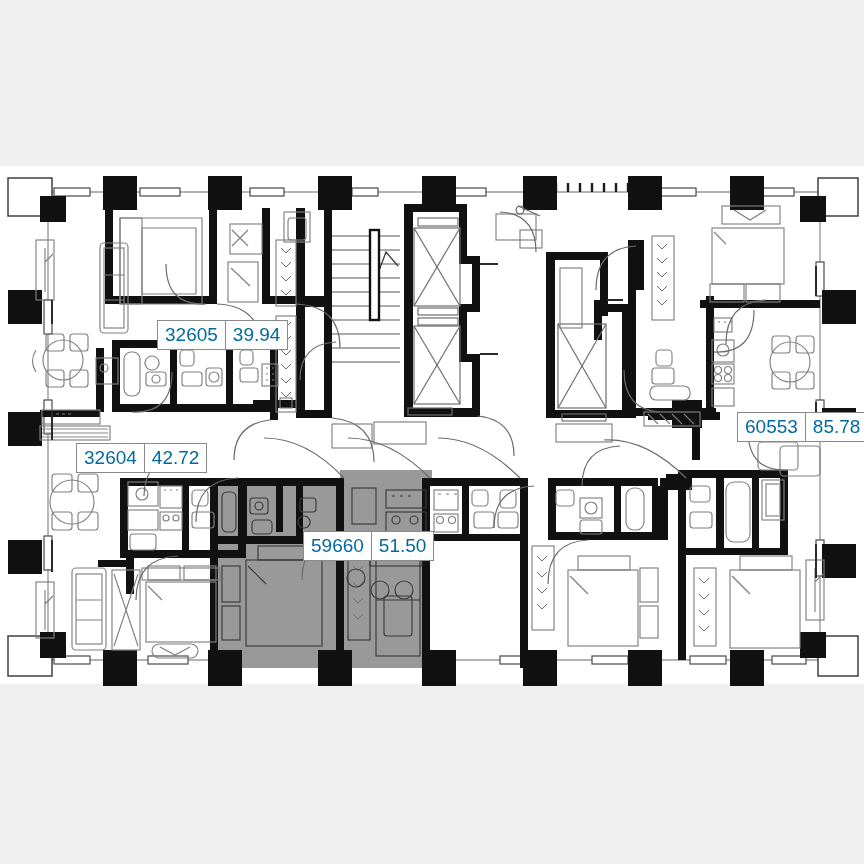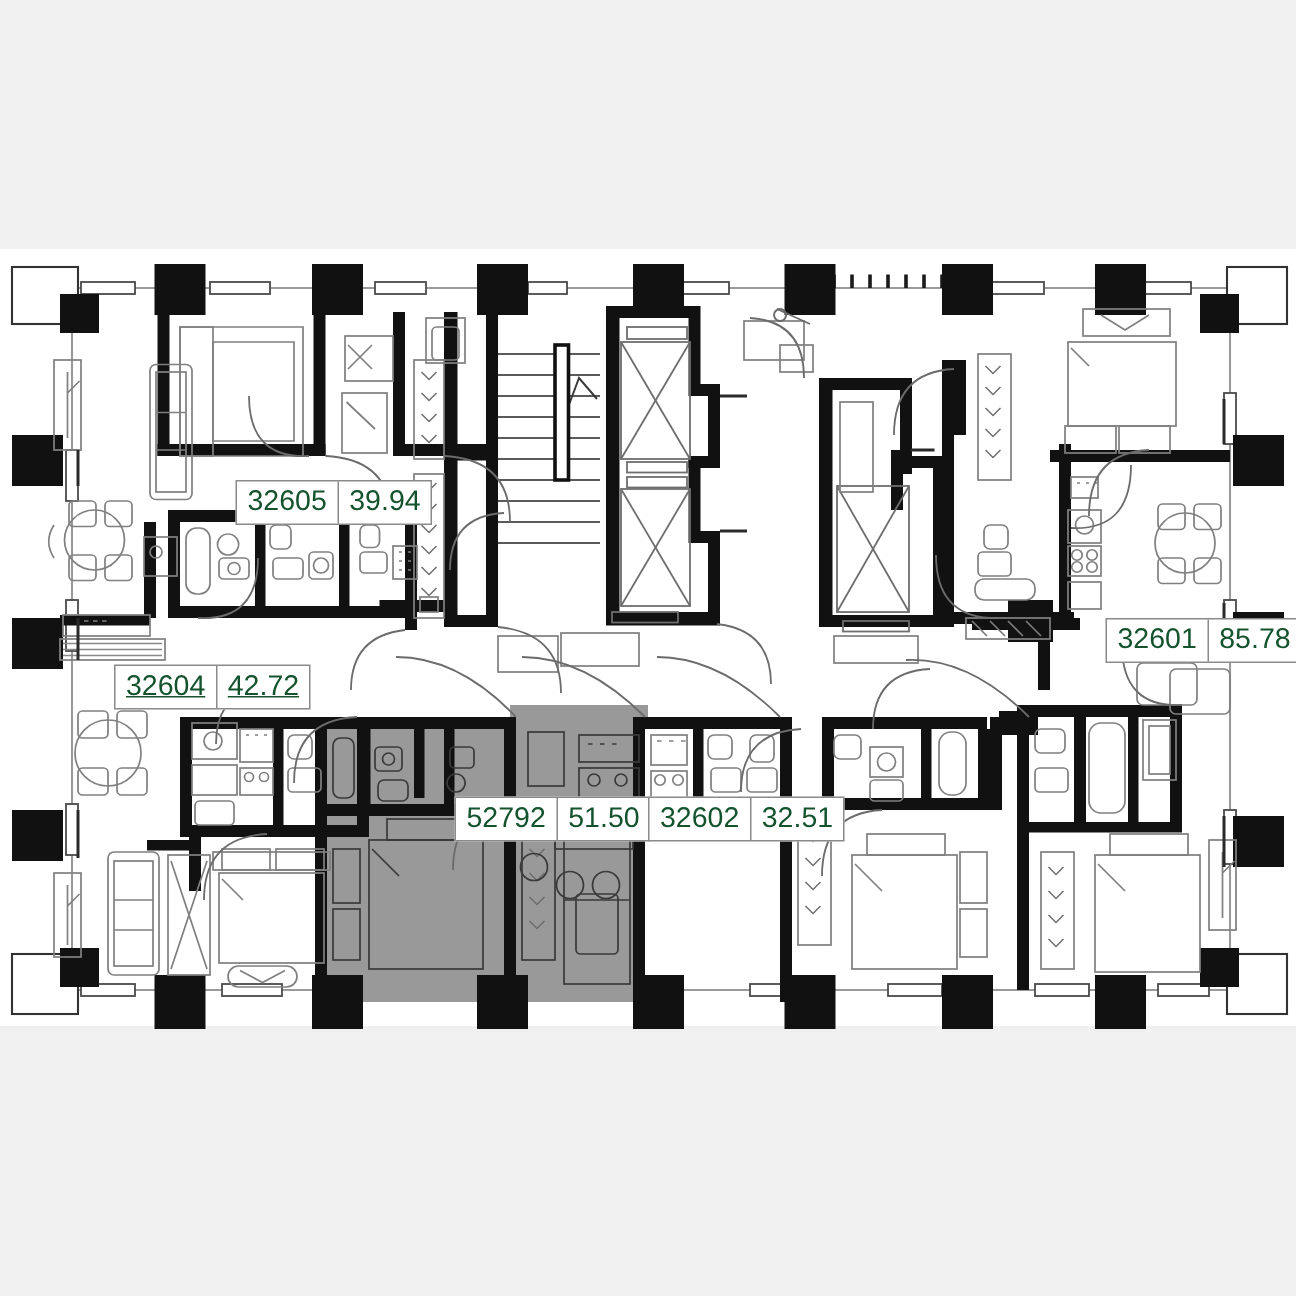--- a/index.html
+++ b/index.html
@@ -17,21 +17,21 @@
   #svgwrap{position:absolute;left:0;top:0;width:864px;height:864px;}
   svg{display:block;}
   .lbl{
     position:absolute;
     display:flex;
     align-items:stretch;
     background:#ffffff;
     border:1px solid #8a8a8a;
     font-size:19px;
     line-height:1;
-    color:#14532d;
+    color:#0369a1;
     white-space:nowrap;
     z-index:40;
   }
   .lbl span{padding:4px 7px 5px 7px;display:block;}
   .lbl .num{border-right:1px solid #8a8a8a;}
 </style>
 </head>
 <body>
 
 <div id="stage">
@@ -522,32 +522,28 @@
 
   </svg>
   </div>
 
   <div class="lbl" style="left:157px;top:320px;">
     <span class="num">32605</span>
     <span class="area">39.94</span>
   </div>
 
   <div class="lbl" style="left:737px;top:412px;">
-    <span class="num">32601</span>
+    <span class="num">60553</span>
     <span class="area">85.78</span>
   </div>
 
-  <div class="lbl" style="left:76px;top:443px;text-decoration:underline;">
+  <div class="lbl" style="left:76px;top:443px;">
     <span class="num">32604</span>
     <span class="area">42.72</span>
   </div>
 
   <div class="lbl" style="left:303px;top:531px;">
-    <span class="num">52792</span>
+    <span class="num">59660</span>
     <span class="area">51.50</span>
   </div>
 
-  <div class="lbl" style="left:432px;top:531px;">
-    <span class="num">32602</span>
-    <span class="area">32.51</span>
-  </div>
 
 </div>
 
 </body></html>

